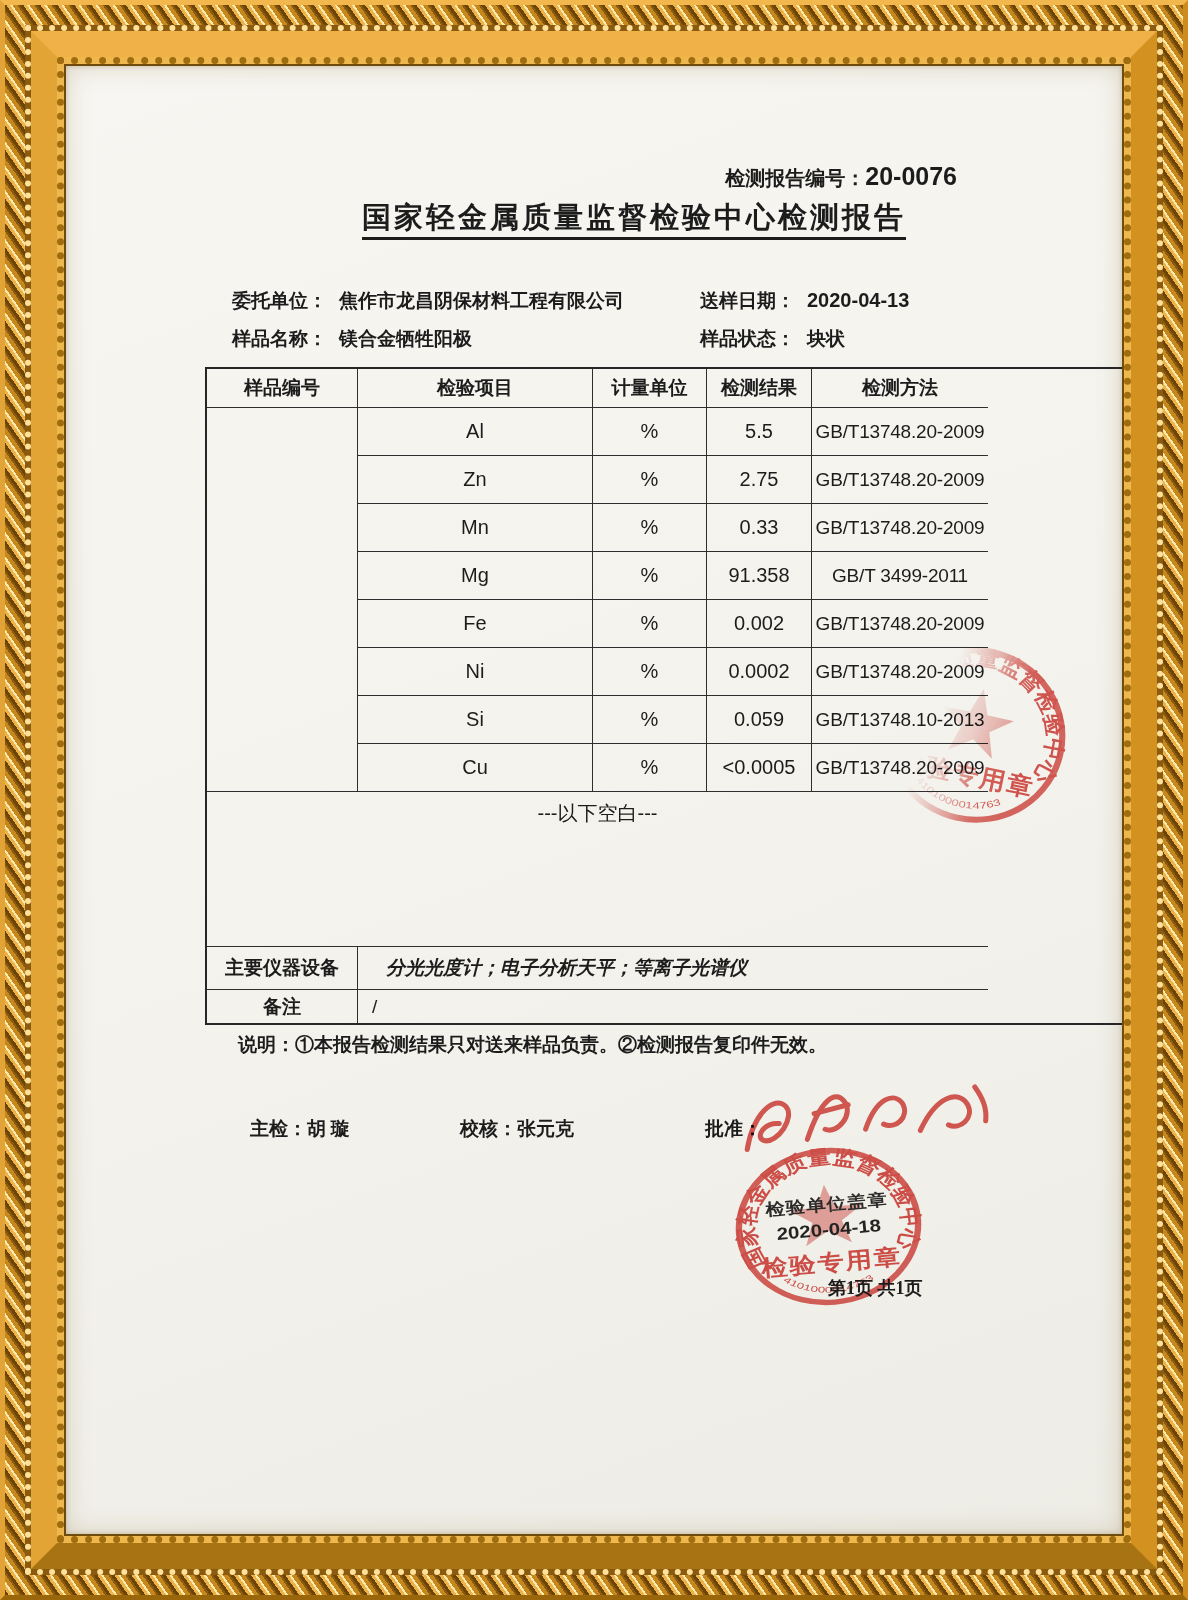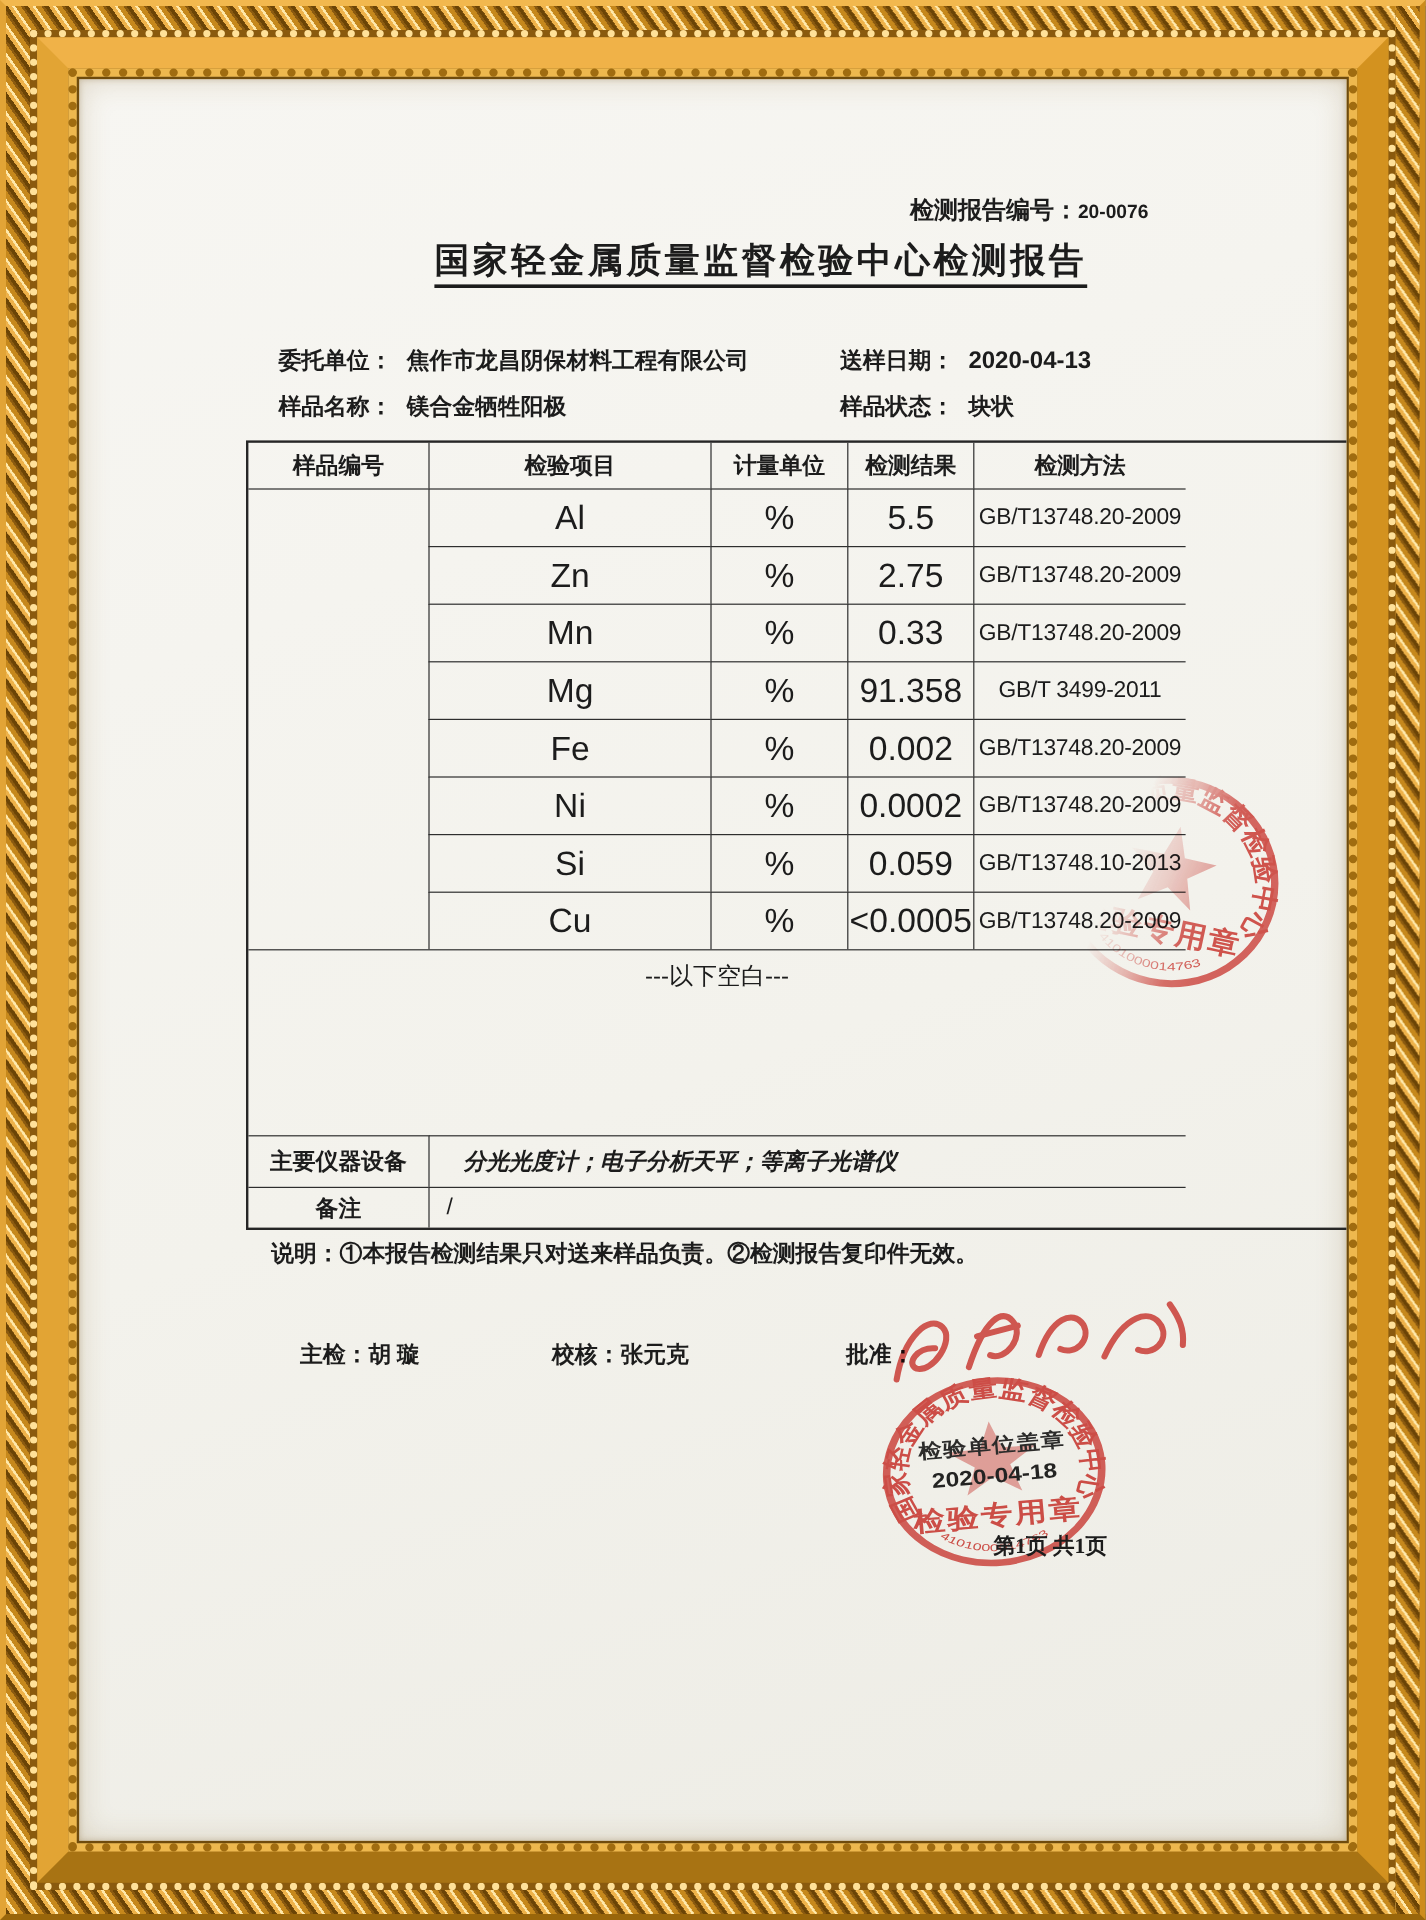--- a/index.html
+++ b/index.html
@@ -19,52 +19,52 @@
   .f-rope{ border:7px dotted #a06c10; background:#eeb84e; }
   .f-gap{ border:2px solid #6f4b0c; background:#c9a55c; }
 
   
   .paper{ position:relative; width:100%; height:100%; overflow:hidden;
           background:linear-gradient(160deg,#f7f6f2 0%,#f3f2ec 55%,#edece5 100%);
           box-shadow:inset 0 0 26px rgba(130,95,30,.22), inset 0 0 5px rgba(110,80,25,.28); }
   .abs{ position:absolute; }
 
   .report-no{ top:96px; right:165px; font-size:20px; font-weight:bold; }
-  .report-no .val{ font-family:"Liberation Sans","DejaVu Sans",sans-serif; font-size:16px; }
+  .report-no .val{ font-family:"Liberation Sans","DejaVu Sans",sans-serif; font-size:25px; }
 
   .title-wrap{ top:132px; left:0; right:0; text-align:center; }
   .title-wrap span{ display:inline-block; transform:translateX(40px); font-size:29px; font-weight:bold; letter-spacing:3px;
                     text-decoration:underline; text-decoration-thickness:2.5px; text-underline-offset:10px; }
 
   .inf{ font-size:19px; font-weight:bold; white-space:nowrap; }
   .inf .lbl{ margin-right:12px; }
   .inf .sans{ font-family:"Liberation Sans","DejaVu Sans",sans-serif; font-size:20px; }
 
   
   .rtable{ left:139px; top:301px; width:943px; display:grid;
            grid-template-columns:150px 235px 114px 105px 177px;
            grid-template-rows:38px repeat(8,48px) 155px 43px 34px;
            border:2.5px solid #262626; background:transparent; }
   .cell{ display:flex; align-items:center; justify-content:center;
          border-left:1.5px solid #2e2e2e; border-top:1.5px solid #2e2e2e;
          font-size:19px; overflow:hidden; }
   .cell.hd{ font-weight:bold; border-top:none; }
   .cell.c1{ border-left:none; }
-  .cell.sans{ font-family:"Liberation Sans","DejaVu Sans",sans-serif; font-size:28px; }
+  .cell.sans{ font-family:"Liberation Sans","DejaVu Sans",sans-serif; font-size:20px; }
   .cell.method{ font-family:"Liberation Sans","DejaVu Sans",sans-serif; font-size:19px; letter-spacing:-.2px; }
   .merged{ grid-column:1; grid-row:2 / span 8; }
   .rt-blank{ grid-row:10; grid-column:1 / -1; border-left:none; align-items:flex-start; padding-top:8px;
              font-family:"Liberation Sans","DejaVu Sans",sans-serif; font-size:20px; }
   .rt-equip-l{ grid-row:11; grid-column:1; font-weight:bold; }
   .rt-equip-v{ grid-row:11; grid-column:2 / -1; justify-content:flex-start; padding-left:28px; font-weight:bold;font-style:italic; }
   .rt-rem-l{ grid-row:12; grid-column:1; font-weight:bold; }
   .rt-rem-v{ grid-row:12; grid-column:2 / -1; justify-content:flex-start; padding-left:14px;
              font-family:"Liberation Sans","DejaVu Sans",sans-serif; }
 
-  .note{ left:160px; top:966px; font-size:19px; font-weight:bold; }
+  .note{ left:172px; top:966px; font-size:19px; font-weight:bold; }
 
   .signer{ top:1050px; font-size:19px; font-weight:bold; white-space:nowrap; }
   .s-insp{ left:184px; } .s-rev{ left:394px; } .s-app{ left:639px; }
 
   .footer{ left:762px; top:1210px; font-size:18px; font-weight:bold; }
 
   
   .stamp{ mix-blend-mode:multiply; opacity:.93; }
   .stamp1{ left:665px; top:1078px; width:195px; height:165px; transform:rotate(-5deg); }
   .stamp2{ left:814px; top:577px; width:190px; height:184px; transform:rotate(12deg); opacity:.9;

